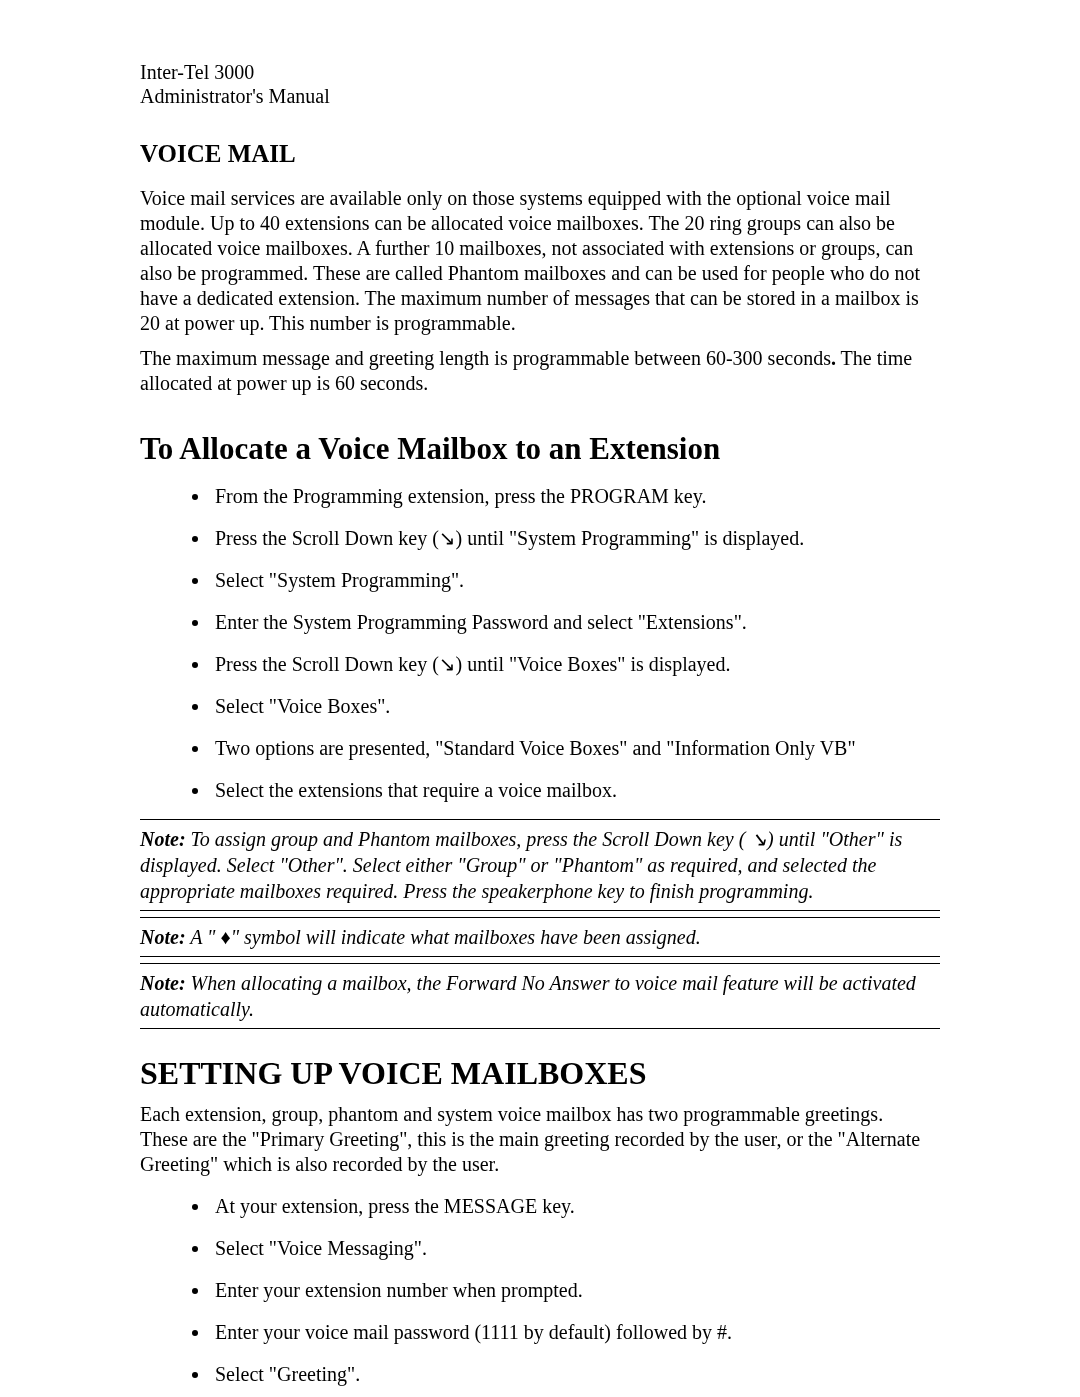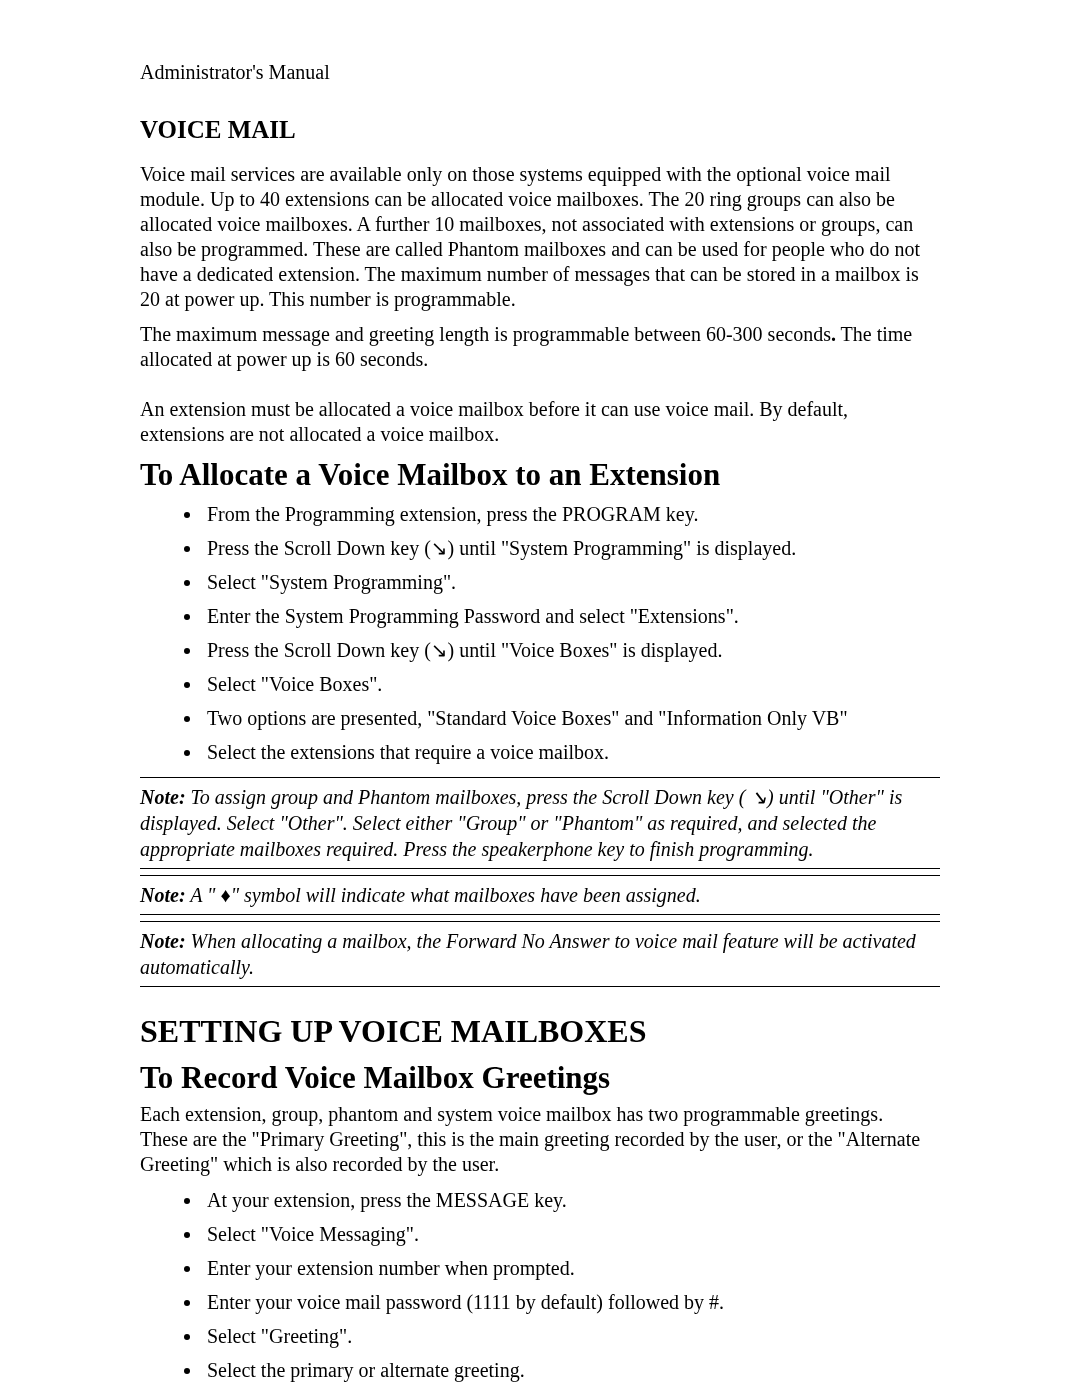--- a/index.html
+++ b/index.html
@@ -42,21 +42,21 @@
     margin: 0 16px 10px 0;
   }
   ul {
     margin: 2px 0 12px 0;
     padding-left: 55px;
   }
   ul li {
     font-size: 20px;
     line-height: 1.3;
     padding-left: 4px;
-    margin: 8px;
+    margin: 16px;
   }
   .note {
     font-size: 20px;
     font-style: italic;
     line-height: 1.3;
     margin: 4px 0 4px 0;
   }
   .note .label {
     font-weight: bold;
     font-style: italic;
@@ -71,32 +71,32 @@
     display: inline-block;
     font-family: Arial, sans-serif;
   }
 </style>
 </head>
 <body>
 
 <div class="page">
 
   <div class="hdr">
+    <div>Inter-Tel 3000</div>
     <div>Administrator's Manual</div>
   </div>
 
   <h1>VOICE MAIL</h1>
 
   <p>Voice mail services are available only on those systems equipped with the optional voice mail module. Up to 40 extensions can be allocated voice mailboxes. The 20 ring groups can also be allocated voice mailboxes. A further 10 mailboxes, not associated with extensions or groups, can also be programmed. These are called Phantom mailboxes and can be used for people who do not have a dedicated extension. The maximum number of messages that can be stored in a mailbox is 20 at power up. This number is programmable.</p>
 
   <p>
     <span>The maximum message and greeting length is programmable between 60-300 seconds</span><b>.</b><span> The time allocated at power up is 60 seconds.</span>
     <br>
     <br>
-    <span>An extension must be allocated a voice mailbox before it can use voice mail.   By default, extensions are not allocated a voice mailbox.</span>
   </p>
 
   <h3>To Allocate a Voice Mailbox to an Extension</h3>
 
   <ul>
     <li>From the Programming extension, press the PROGRAM key.</li>
     <li>Press the Scroll Down key (↘) until "System Programming" is displayed.</li>
     <li>Select "System Programming".</li>
     <li>Enter the System Programming Password and select "Extensions".</li>
     <li>Press the Scroll Down key (↘) until "Voice Boxes" is displayed.</li>
@@ -119,21 +119,20 @@
 
   <hr>
   <div class="note">
     <span class="label">Note:</span><span> When allocating a mailbox, the Forward No Answer to voice mail feature will be activated automatically.</span>
   </div>
   <hr>
 
   <h2>SETTING UP VOICE MAILBOXES</h2>
 
 
-  <h3>To Record Voice Mailbox Greetings</h3>
 
   <p style="margin-bottom:0">Each extension, group, phantom and system voice mailbox has two programmable greetings.</p>
   <p>These are  the "Primary Greeting", this is the main greeting recorded by the user, or the "Alternate Greeting" which is also recorded by the user.</p>
 
   <ul>
     <li>At your extension, press the MESSAGE key.</li>
     <li>Select "Voice Messaging".</li>
     <li>Enter your extension number when prompted.</li>
     <li>Enter your voice mail password (1111 by default) followed by #.</li>
     <li>Select "Greeting".</li>

